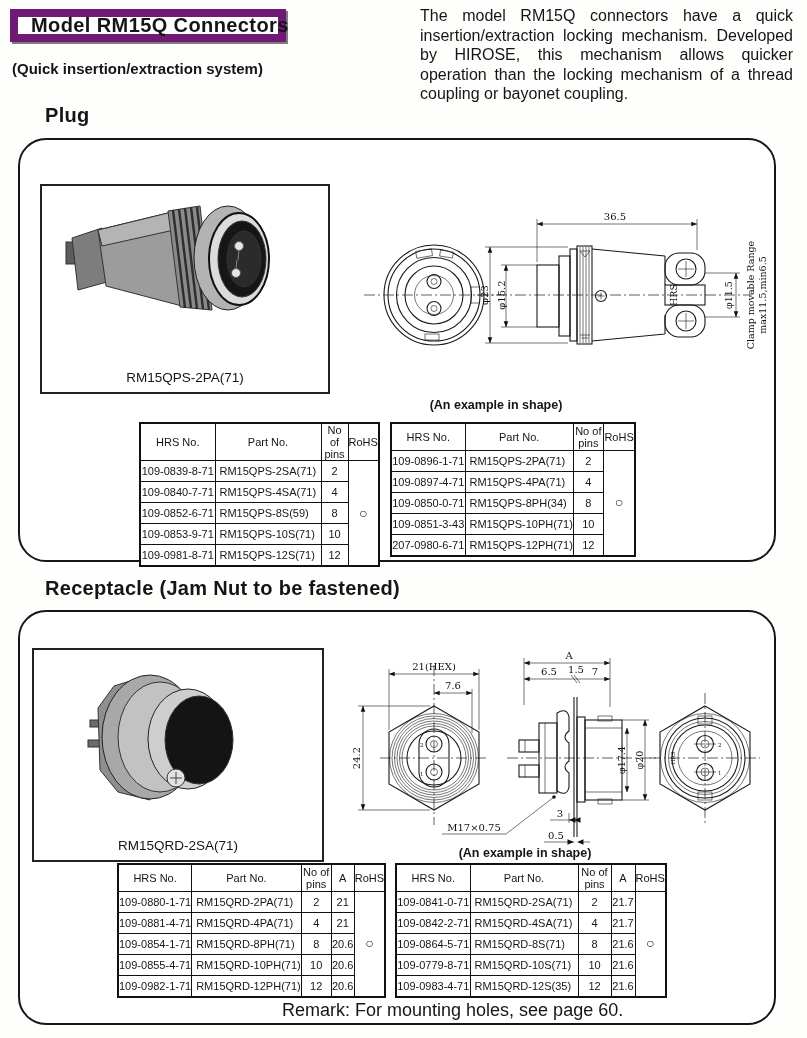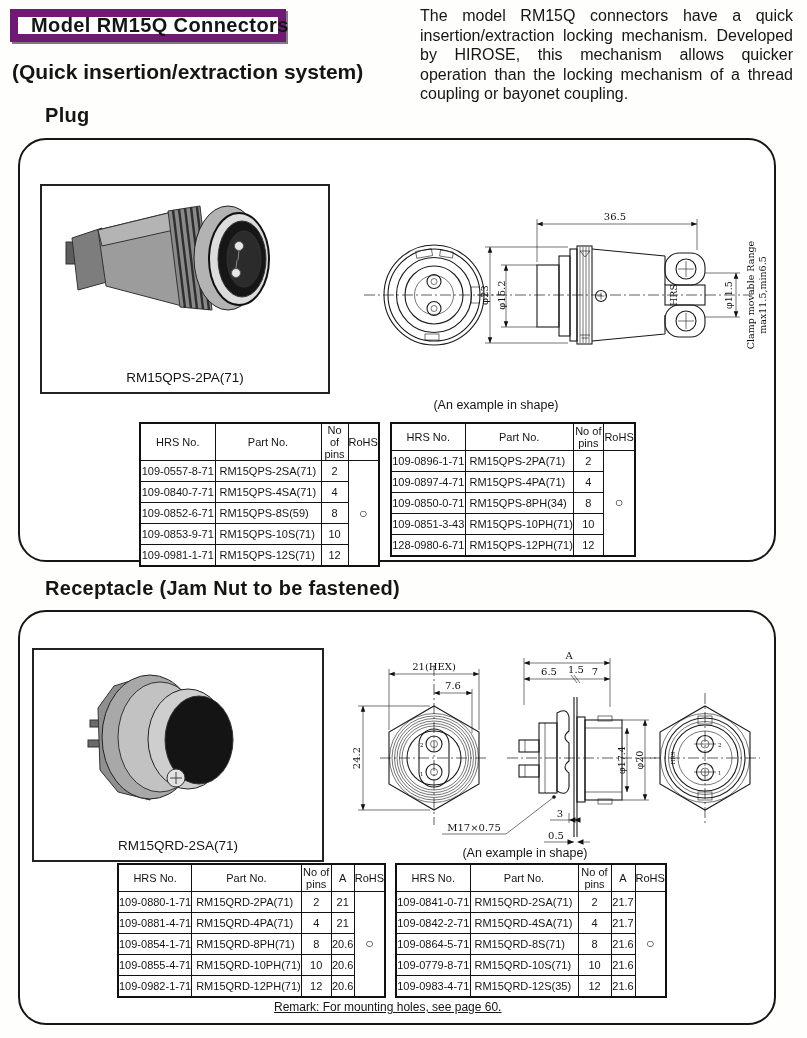--- a/index.html
+++ b/index.html
@@ -4,21 +4,21 @@
 <style>
   html,body { margin:0; padding:0; background:#d9d9d9; }
   .page { position:relative; width:807px; height:1038px; background:#fefefd;
           font-family:"Liberation Sans", sans-serif; color:#151515; overflow:hidden; margin:0 auto; }
 
   
   .title-box { position:absolute; left:10px; top:9px; width:276px; height:33px;
                border:8px solid #701a75; box-shadow:2px 2px 0 rgba(20,20,20,.55);
                display:flex; align-items:center; padding-left:13px; box-sizing:border-box; background:#fff; }
   .title-box span { font-size:20px; font-weight:bold; letter-spacing:.4px; white-space:nowrap; }
-  .subtitle { position:absolute; left:12px; top:60px; font-size:21px; font-weight:bold; }
+  .subtitle { position:absolute; left:12px; top:60px; font-size:15px; font-weight:bold; }
   .description { position:absolute; left:420px; top:6px; width:373px; font-size:16px;
                  line-height:19.5px; text-align:justify; font-weight:500; }
 
   .section-heading { position:absolute; font-size:20px; font-weight:bold; letter-spacing:.3px;text-align:right; }
   #plug-heading { left:45px; top:104px; }
   #receptacle-heading { left:45px; top:577px; }
 
   .panel { position:absolute; left:18px; width:758px; border:2.5px solid #161616;
            border-radius:28px; background:#fff; box-sizing:border-box; }
   #plug-panel { top:138px; height:424px; }
@@ -26,37 +26,37 @@
 
   .photo-box { position:absolute; border:2px solid #222; background:#fff; box-sizing:border-box; }
   #plug-photo-box { left:20px; top:44px; width:290px; height:210px; }
   #receptacle-photo-box { left:12px; top:36px; width:292px; height:214px; }
   .photo-caption { position:absolute; bottom:7px; left:0; width:100%; text-align:center; font-size:13.5px; }
 
   .drawing { position:absolute; }
   #plug-drawing { left:332px; top:50px; }
   #receptacle-drawing { left:322px; top:33px; }
 
-  .example-note { position:absolute; font-size:12.5px; font-weight:400; text-align:center; width:240px; }
+  .example-note { position:absolute; font-size:12.5px; font-weight:700; text-align:center; width:240px; }
   #plug-example-note { left:356px; top:258px; }
   #receptacle-example-note { left:385px; top:234px; }
 
   table.parts { position:absolute; border-collapse:collapse; table-layout:fixed; background:#fff; border:2px solid #111; }
   .parts th, .parts td { border:1px solid #111; font-size:11px; font-weight:normal;
                          text-align:center; padding:0; line-height:1.1; }
   .parts th { height:26px; overflow:visible; }
   .parts td { height:20px; overflow:hidden; white-space:nowrap; }
   .parts td.part-col { text-align:left; padding-left:4px; }
   .parts td.rohs-col { font-size:14px; }
   #plug-table-left  { left:119px; top:282px; }
   #plug-table-right { left:370px; top:282px; }
   #rcpt-table-left  { left:97px;  top:251px; }
   #rcpt-table-right { left:375px; top:251px; }
 
-  .remark { position:absolute; left:254px; top:388px; font-size:12px;text-decoration:underline; }
+  .remark { position:absolute; left:262px; top:388px; font-size:18px; }
 
   
   .td-line { stroke:#1a1a1a; stroke-width:1.1; fill:none; }
   .td-thin { stroke:#1a1a1a; stroke-width:.6; fill:none; }
   .td-center { stroke:#1a1a1a; stroke-width:.7; fill:none; stroke-dasharray:11 3 2 3; }
   .dim { font-family:"DejaVu Serif", serif; font-size:10px; fill:#111; }
   .dim-s { font-family:"DejaVu Serif", serif; font-size:9.5px; fill:#111; }
   .dim-xs { font-family:"DejaVu Serif", serif; font-size:5.5px; fill:#111; }
 </style>
 </head>
@@ -193,42 +193,42 @@
           <col style="width:25px">
         </colgroup>
       <tbody>
           <tr>
         <th>HRS No.</th>
         <th>Part No.</th>
         <th>No of pins</th>
         <th>RoHS</th>
       </tr>
       <tr>
-        <td>109-0557-8-71</td>
+        <td>109-0839-8-71</td>
         <td class="part-col">RM15QPS-2SA(71)</td>
         <td>2</td>
         <td class="rohs-col" rowspan="5">○</td>
       </tr>
       <tr>
         <td>109-0840-7-71</td>
         <td class="part-col">RM15QPS-4SA(71)</td>
         <td>4</td>
       </tr>
       <tr>
         <td>109-0852-6-71</td>
         <td class="part-col">RM15QPS-8S(59)</td>
         <td>8</td>
       </tr>
       <tr>
         <td>109-0853-9-71</td>
         <td class="part-col">RM15QPS-10S(71)</td>
         <td>10</td>
       </tr>
       <tr>
-        <td>109-0981-1-71</td>
+        <td>109-0981-8-71</td>
         <td class="part-col">RM15QPS-12S(71)</td>
         <td>12</td>
       </tr>
     </tbody>
       </table>
 
     <table class="parts" id="plug-table-right">
       <colgroup>
           <col style="width:74px">
           <col style="width:108px">
@@ -257,21 +257,21 @@
         <td>109-0850-0-71</td>
         <td class="part-col">RM15QPS-8PH(34)</td>
         <td>8</td>
       </tr>
       <tr>
         <td>109-0851-3-43</td>
         <td class="part-col">RM15QPS-10PH(71)</td>
         <td>10</td>
       </tr>
       <tr>
-        <td>128-0980-6-71</td>
+        <td>207-0980-6-71</td>
         <td class="part-col">RM15QPS-12PH(71)</td>
         <td>12</td>
       </tr>
     </tbody>
       </table>
   </div>
 
   <div class="section-heading" id="receptacle-heading">Receptacle (Jam Nut to be fastened)</div>
 
   <div class="panel" id="receptacle-panel">

